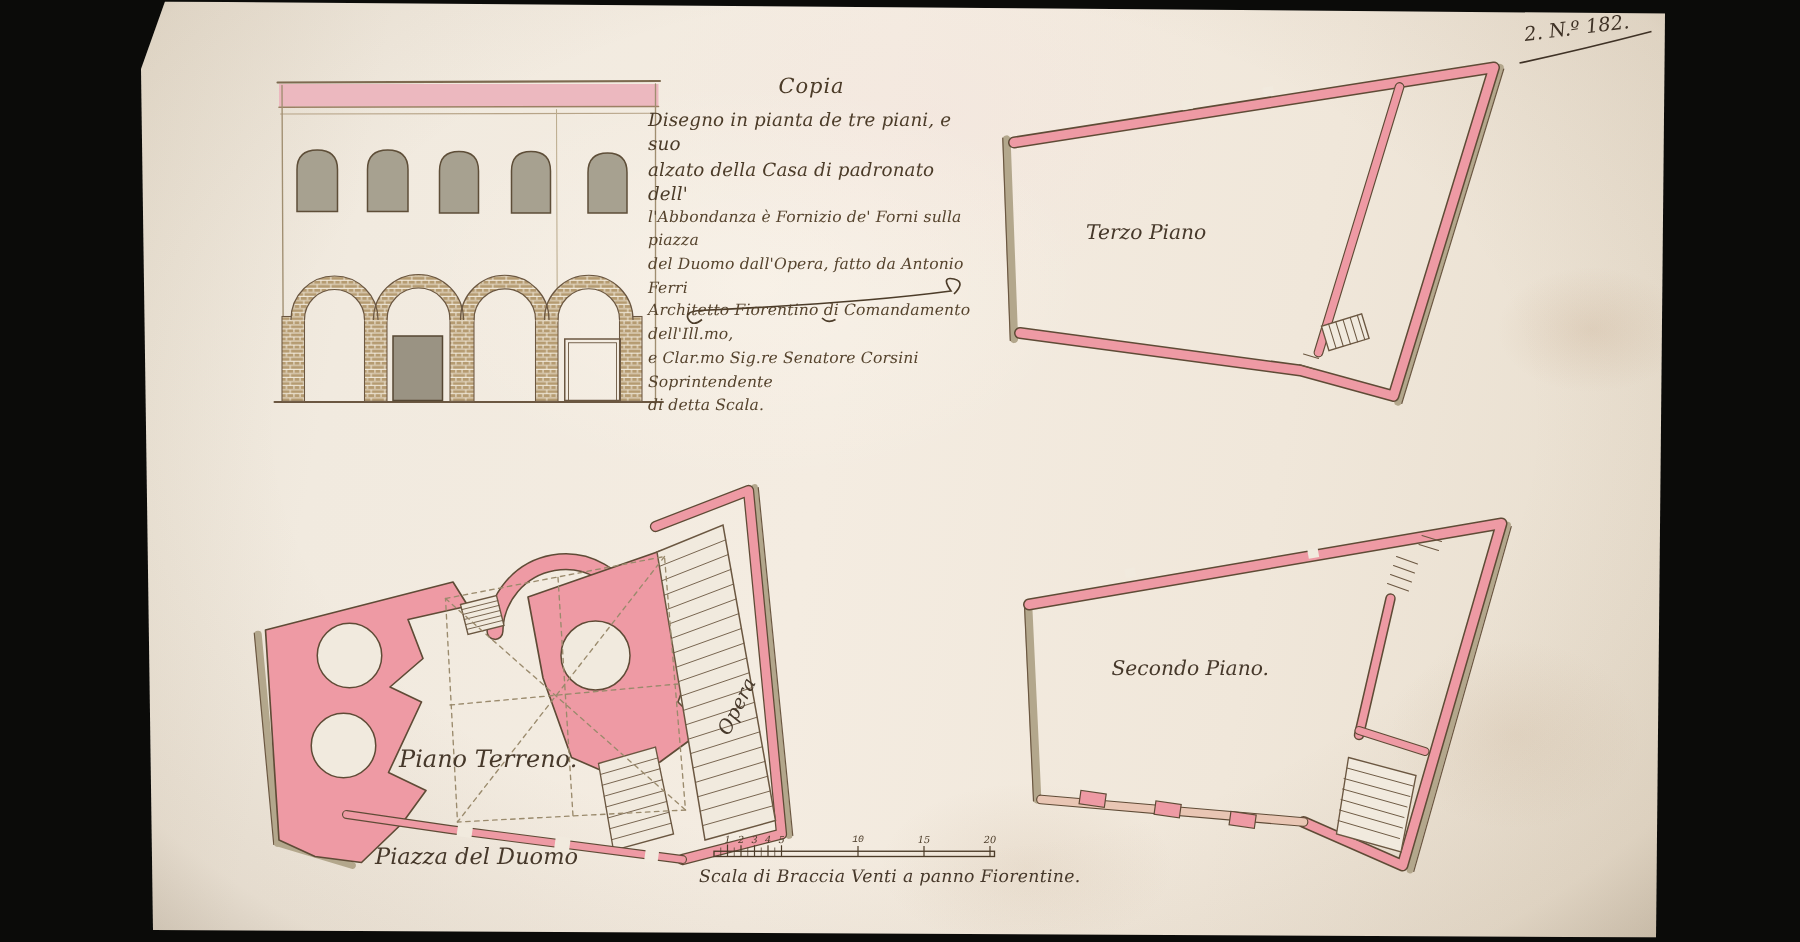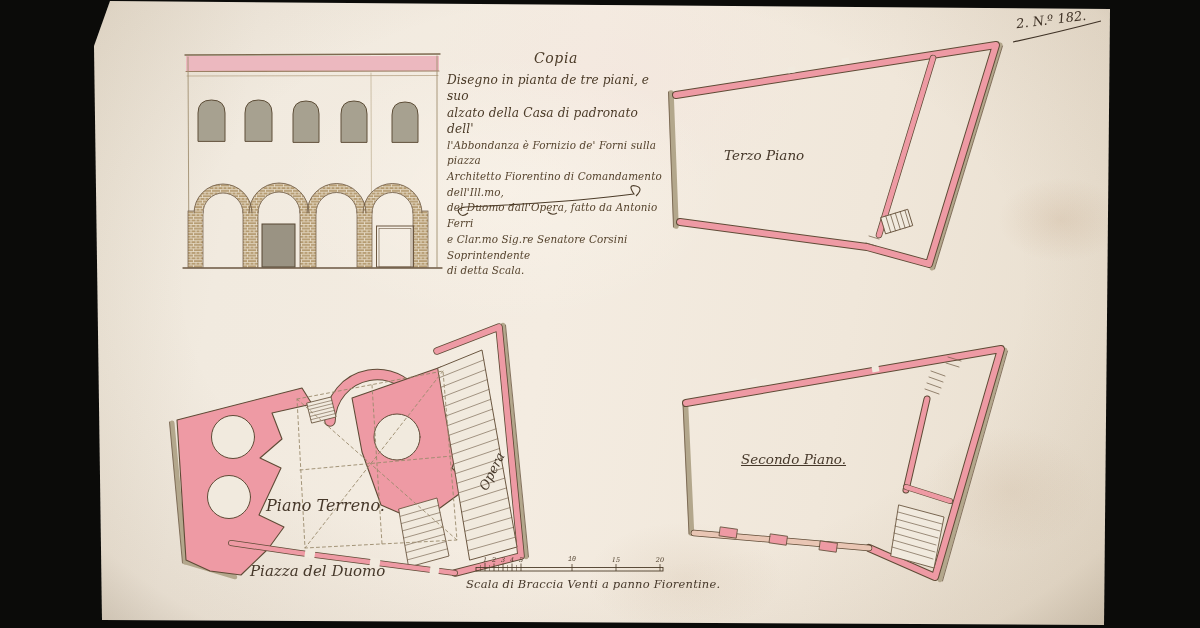--- a/index.html
+++ b/index.html
@@ -12,21 +12,21 @@
          background:
           radial-gradient(ellipse 90px 60px at 95% 35%,rgba(170,128,88,.16),transparent 70%),
           radial-gradient(ellipse 140px 80px at 58% 92%,rgba(160,124,84,.10),transparent 70%),
           radial-gradient(ellipse 120px 90px at 90% 78%,rgba(165,126,86,.10),transparent 70%),
           radial-gradient(ellipse 300px 180px at 40% 30%,rgba(255,250,242,.35),transparent 75%),
           radial-gradient(ellipse 260px 160px at 52% 12%,rgba(244,225,220,.35),transparent 75%);}
   .paper::after{content:"";position:absolute;inset:0;
          background:radial-gradient(ellipse at 50% 45%,transparent 58%,rgba(122,92,56,.10) 88%,rgba(96,72,42,.25) 100%);}
   svg.art{position:absolute;left:0;top:0;}
   .lbl{position:absolute;font-style:italic;color:#46382a;white-space:nowrap;}
-  .cap{position:absolute;left:447px;top:50px;width:218px;color:#4b3b28;font-style:italic;}
+  .cap{position:absolute;left:432px;top:50px;width:218px;color:#4b3b28;font-style:italic;}
   .cap-title{text-align:center;font-size:14px;letter-spacing:.6px;margin-bottom:6px;}
   .cap-line{line-height:16.4px;font-size:12.2px;letter-spacing:.1px;}
   .cap-line.small{line-height:15.7px;font-size:10.4px;color:#55432d;}
   .tick-num{position:absolute;font-size:6.5px;font-style:italic;color:#4c3c29;width:14px;text-align:center;}
 </style>
 </head>
 <body>
 
 <div class="canvas">
   <div class="paper"></div>
@@ -182,30 +182,30 @@
     <path d="M1013,42 Q1055,33 1101,21" fill="none" stroke="#3f3226" stroke-width="1.1"></path>
   </svg>
 
   <div class="lbl" style="left:1016px;top:12px;font-size:13px;transform:rotate(-7deg);color:#3f3226;">2. N.º 182.</div>
 
   <div class="cap">
     <div class="cap-title">Copia</div>
     <div class="cap-line">Disegno in pianta de tre piani, e suo</div>
     <div class="cap-line">alzato della Casa di padronato dell'</div>
     <div class="cap-line small">l'Abbondanza è Fornizio de' Forni sulla piazza</div>
+    <div class="cap-line small">del Duomo dall'Opera, fatto da Antonio Ferri</div>
     <div class="cap-line small">Architetto Fiorentino di Comandamento dell'Ill.mo,</div>
-    <div class="cap-line small">del Duomo dall'Opera, fatto da Antonio Ferri</div>
     <div class="cap-line small">e Clar.mo Sig.re Senatore Corsini Soprintendente</div>
     <div class="cap-line small">di detta Scala.</div>
   </div>
 
 
   <div class="lbl" style="left:724px;top:147px;font-size:13.5px;">Terzo Piano</div>
 
-  <div class="lbl" style="left:741px;top:451px;font-size:13.5px;text-decoration:underline;">Secondo Piano.</div>
+  <div class="lbl" style="left:741px;top:438px;font-size:13.5px;">Secondo Piano.</div>
 
   <div class="lbl" style="left:266px;top:496px;font-size:16px;">Piano Terreno.</div>
 
   <div class="lbl" style="left:250px;top:562px;font-size:15px;">Piazza del Duomo</div>
 
   <div class="lbl" style="left:476px;top:486px;font-size:13px;transform:rotate(-63deg);transform-origin:left top;">Opera</div>
 
   <div class="lbl" style="left:466px;top:577px;font-size:11.5px;letter-spacing:.2px;">Scala di Braccia Venti a panno Fiorentine.</div>
 
   <span class="tick-num" style="left:478px;top:556px;">1</span>

